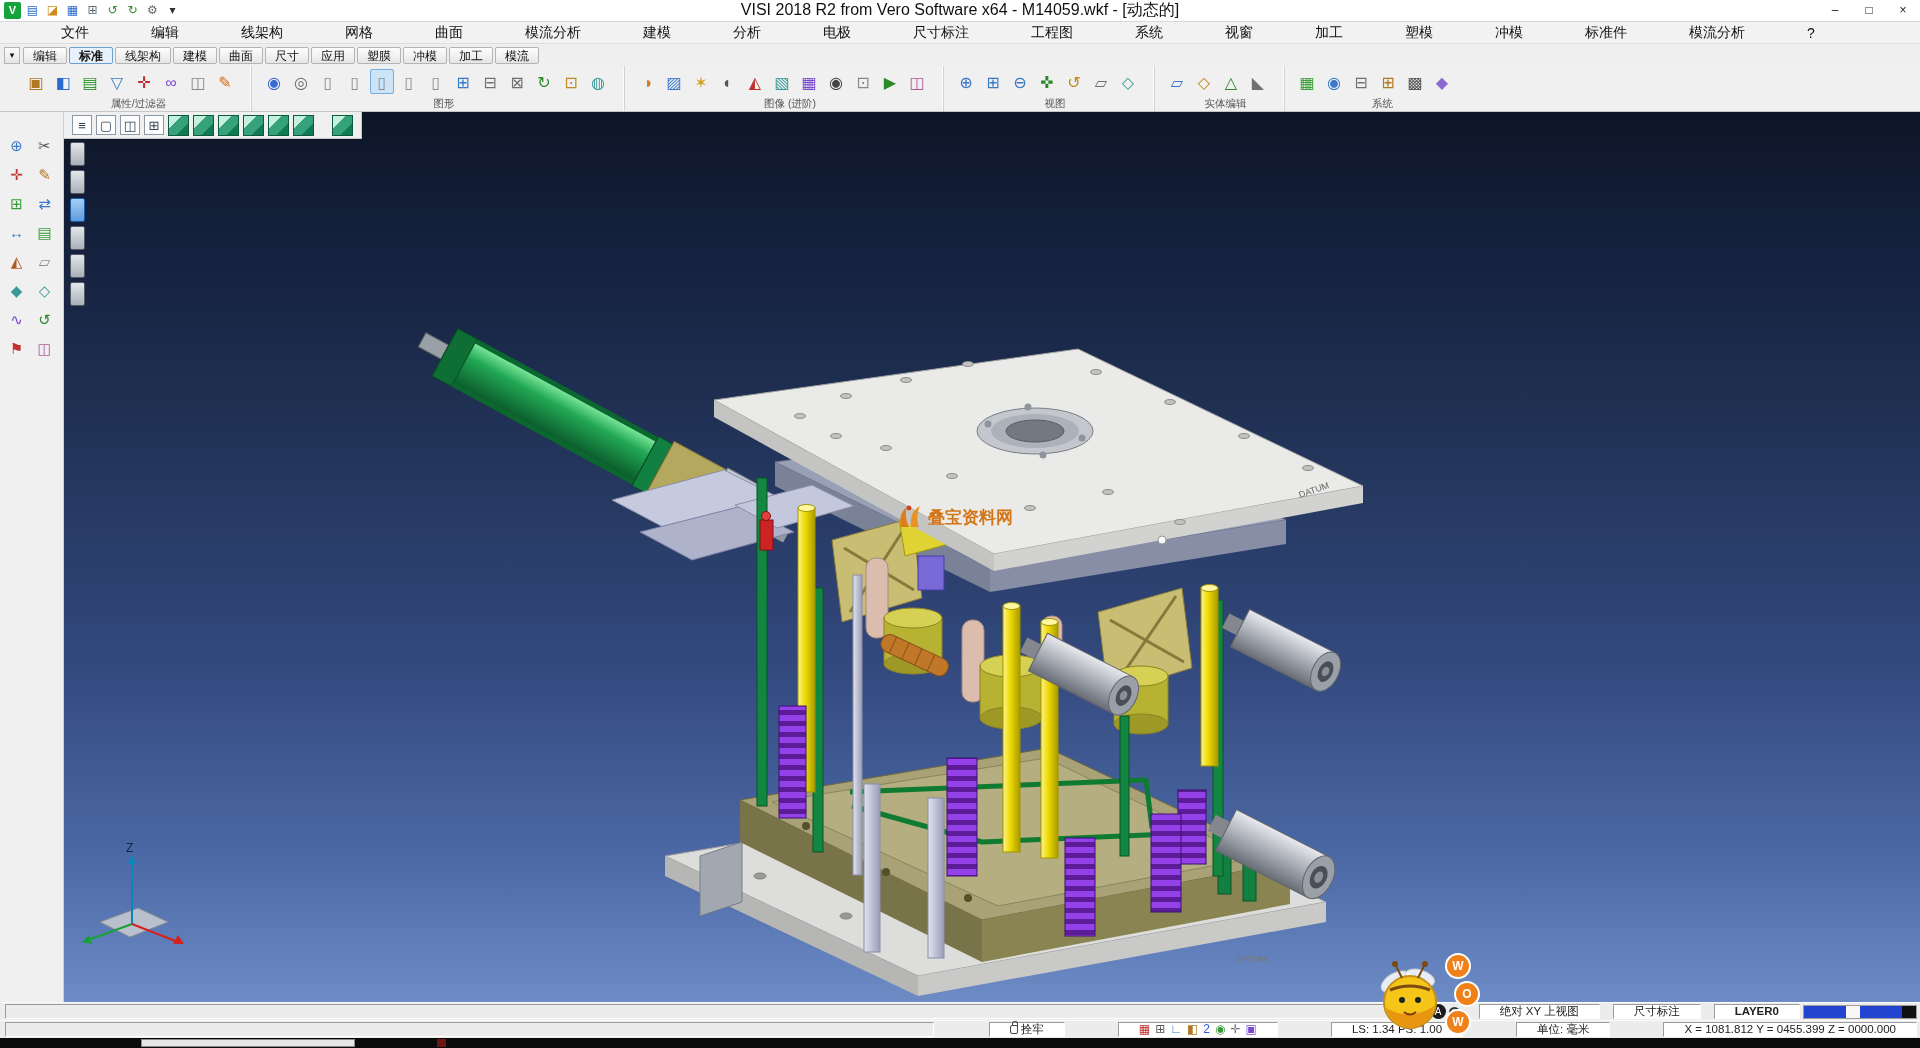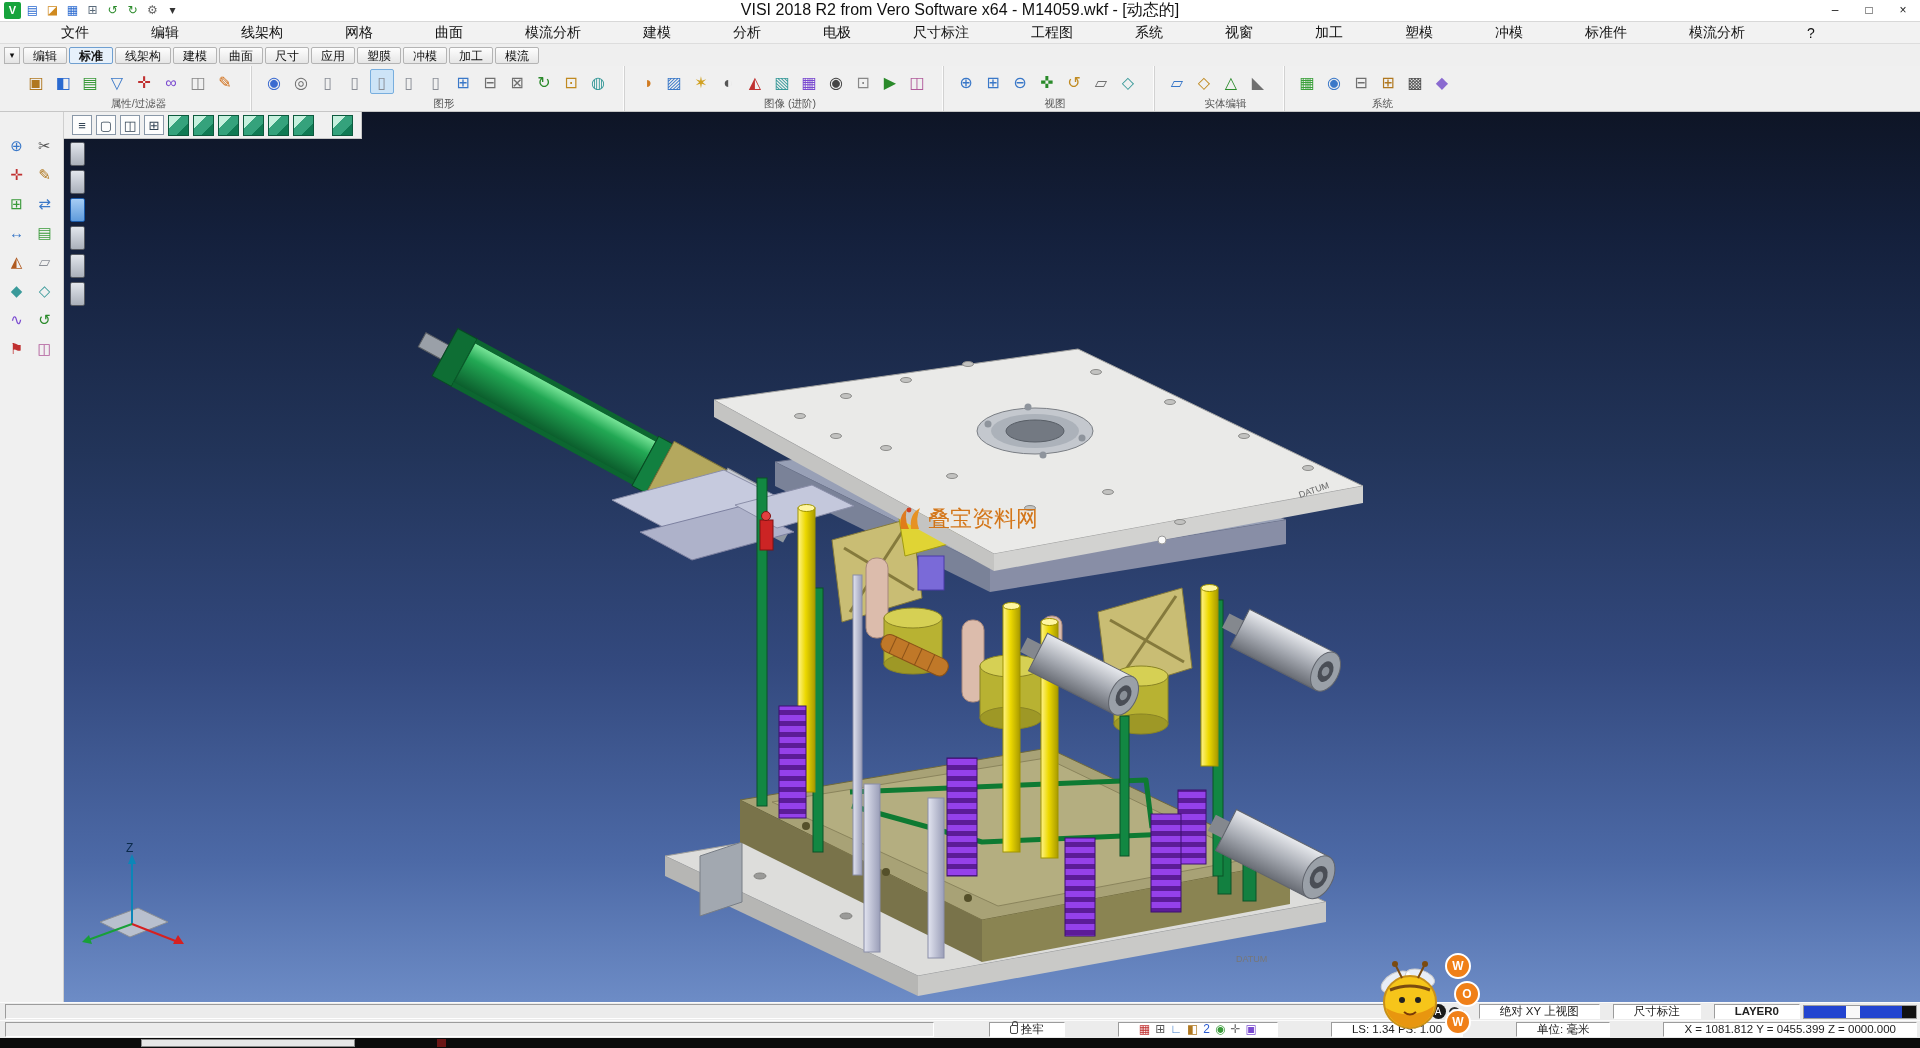--- a/index.html
+++ b/index.html
@@ -51,21 +51,21 @@
   .vsitem { width:15px; height:24px; background:linear-gradient(180deg,#e2e6ec,#aab0ba); border:1px solid #565a62; border-radius:2px; }
   .vsitem.active { background:linear-gradient(180deg,#a6cdf4,#5f9bdc); border-color:#1a5aaa; }
 
   
   .viewport { position:absolute; left:64px; top:112px; right:0; bottom:46px;
     background:linear-gradient(180deg,#0e1526 0%, #14203c 14%, #223459 38%, #33497e 62%, #4c69a6 84%, #6d8cc6 100%); }
   .machine { position:absolute; left:0; top:0; }
   svg text { font-family:"Liberation Sans","DejaVu Sans",sans-serif; }
 
   .watermark { position:absolute; left:830px; top:392px; display:flex; align-items:center; gap:4px; opacity:0.95; }
-  .wmtext { font-size:22px; font-weight:normal; color:#d277714; color:#d27010; text-shadow:0 0 2px rgba(255,240,210,0.35); }
+  .wmtext { font-size:17px; font-weight:bold; color:#d277714; color:#d27010; text-shadow:0 0 2px rgba(255,240,210,0.35); }
 
   .triad { position:absolute; left:8px; bottom:42px; }
 
   .mascot { position:absolute; left:1366px; top:944px; z-index:80; }
 
   
   .srow { position:absolute; left:0; right:0; height:18px; background:#ececec; border-top:1px solid #fbfbfb; display:flex; align-items:center; font-size:11.5px; color:#222; padding:0 3px; z-index:70; }
   .srow1 { bottom:28px; }
   .srow2 { bottom:10px;gap:40px; }
   .sfill { flex:1; height:15px; border:1px solid; border-color:#9c9c9c #ffffff #ffffff #9c9c9c; margin:0 2px; background:#ececec; }

